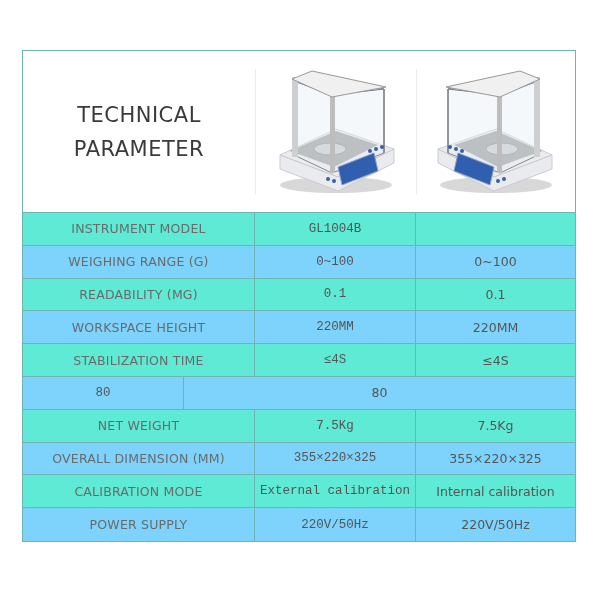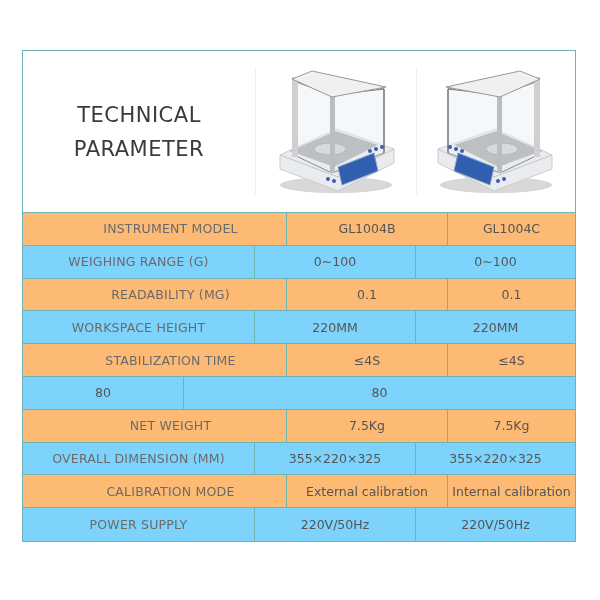--- a/index.html
+++ b/index.html
@@ -13,25 +13,25 @@
     .header-row { display: flex; height: 161px; border-bottom: 1px solid #6fb3b3; background: #fff; }
     .header-title { width: 232px; display: flex; align-items: center; justify-content: center;
       flex-direction: column; color: #3a3a3a; font-size: 21px; letter-spacing: 0.5px; line-height: 34px; }
     .header-img { flex: 1; display: flex; align-items: center; justify-content: center; position: relative; }
     .header-img + .header-img::before, .header-title + .header-img::before {
       content: ""; position: absolute; left: 0; top: 18px; bottom: 18px; width: 1px; background: #ececec; }
     .header-img.first { width: 161px; flex: none; }
     .header-img.second { flex: 1; }
     .row { display: flex; height: 32.8px; border-bottom: 1px solid #6fb3b3; box-sizing: border-box; }
     .row:last-child { border-bottom: none; }
-    .row.shade { background: #fdba74; padding-left: 32px; }
+    .row.shade { background: #5eead4; }
     .row.plain { background: #7dd3fc; }
     .cell { display: flex; align-items: center; justify-content: center; color: #6a6a6a; font-size: 12.5px; }
     .cell.label { width: 231px; border-right: 1px solid #6fb3b3; text-transform: uppercase; letter-spacing: 0.2px; }
-    .cell.val1 { width: 160px; border-right: 1px solid #6fb3b3; color: #555; font-size: 12.5px; }
+    .cell.val1 { width: 160px; border-right: 1px solid #6fb3b3; color: #555; font-size: 12.5px; font-family: Liberation Mono, monospace; }
     .cell.val2 { flex: 1; color: #555; font-size: 12.5px; }
     svg { display: block; }
   </style>
 </head>
 <body>
 
 <div class="spec-table">
   <div class="header-row">
     <div class="header-title">
       <span>TECHNICAL</span>
@@ -75,21 +75,20 @@
           <circle cx="116" cy="80" r="2" fill="#3a5fa8"></circle>
         <circle cx="62" cy="112" r="2" fill="#3a5fa8"></circle>
           <circle cx="68" cy="114" r="2" fill="#3a5fa8"></circle>
       </svg>
     </div>
   </div>
 
   <div class="row shade">
     <div class="cell label">INSTRUMENT MODEL</div>
     <div class="cell val1">GL1004B</div>
-    <div class="cell val2">GL1004C</div>
   </div>
   <div class="row plain">
     <div class="cell label">WEIGHING RANGE (G)</div>
     <div class="cell val1">0~100</div>
     <div class="cell val2">0~100</div>
   </div>
   <div class="row shade">
     <div class="cell label">READABILITY (MG)</div>
     <div class="cell val1">0.1</div>
     <div class="cell val2">0.1</div>

